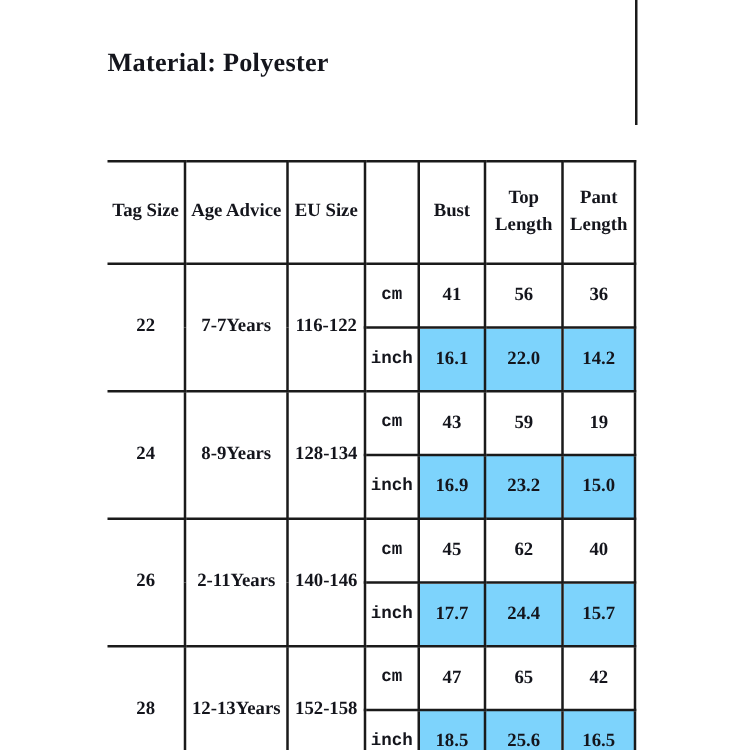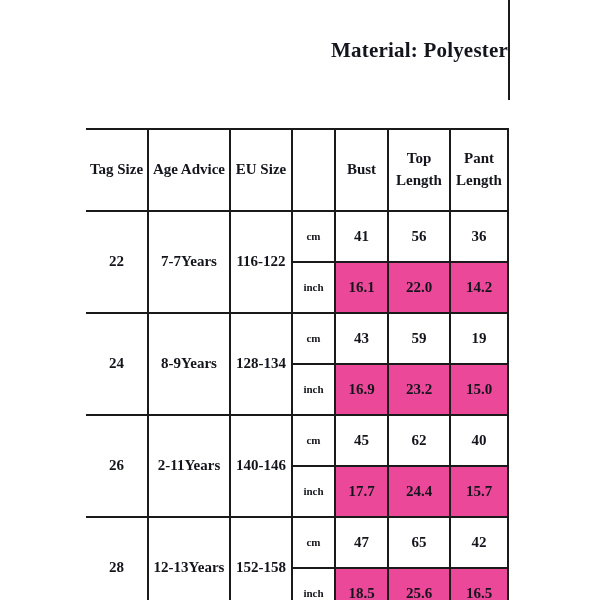--- a/index.html
+++ b/index.html
@@ -9,21 +9,21 @@
     background:#ffffff;
     font-family:"Liberation Serif","DejaVu Serif",serif;
     color:#14151c;
     overflow:hidden;
   }
   .title-block{
     position:absolute;
     left:86px;top:0;
     width:422px;height:100px;
     border-right:2px solid #1a1a1a;
-    display:flex;align-items:center;justify-content:flex-end;font-family:Liberation Serif, serif;
+    display:flex;align-items:center;justify-content:flex-start;font-family:Liberation Serif, serif;
   }
   .title-block .title{
     font-size:21px;
     font-weight:bold;
     letter-spacing:0.2px;
   }
   table.size-chart{
     position:absolute;
     left:86px;top:100px;
     border-collapse:collapse;
@@ -37,22 +37,22 @@
     vertical-align:middle;
     font-weight:bold;
     font-size:15px;
     padding:0 1px;
     line-height:1.45;
     overflow:hidden;
   }
   table.size-chart thead tr{height:82px;}
   table.size-chart tbody tr{height:51px;}
   table.size-chart .no-left{border-left:none;}
-  table.size-chart td.unit{font-size:11px;}
-  table.size-chart td.gray{background:#ec4899;}
+  table.size-chart td.unit{font-size:14px;font-family:Liberation Mono, monospace;}
+  table.size-chart td.gray{background:#7dd3fc;}
   table.size-chart tbody td{white-space:nowrap;}
 </style>
 </head>
 <body>
 
 <div class="page">
 
   <div class="title-block">
     <div class="title">Material: Polyester</div>
   </div>

